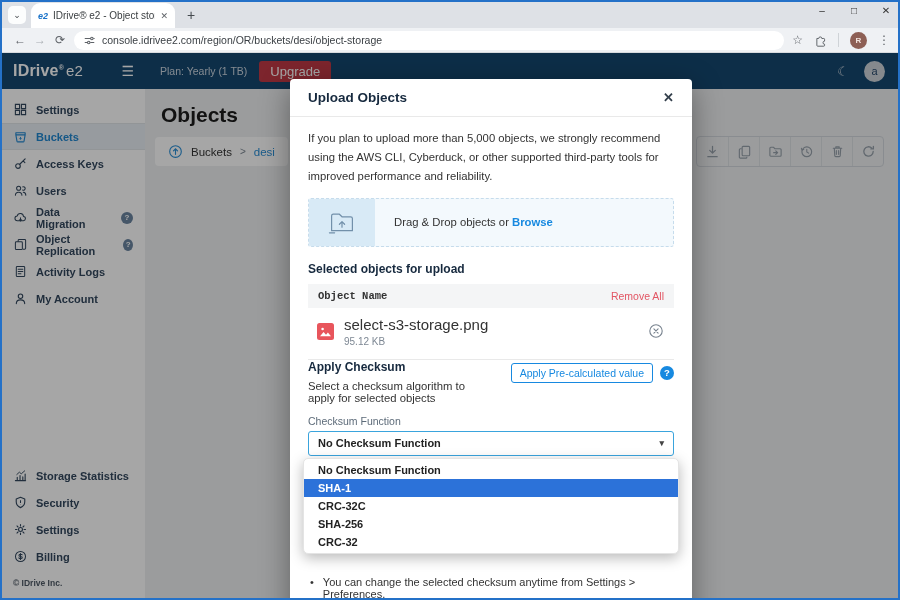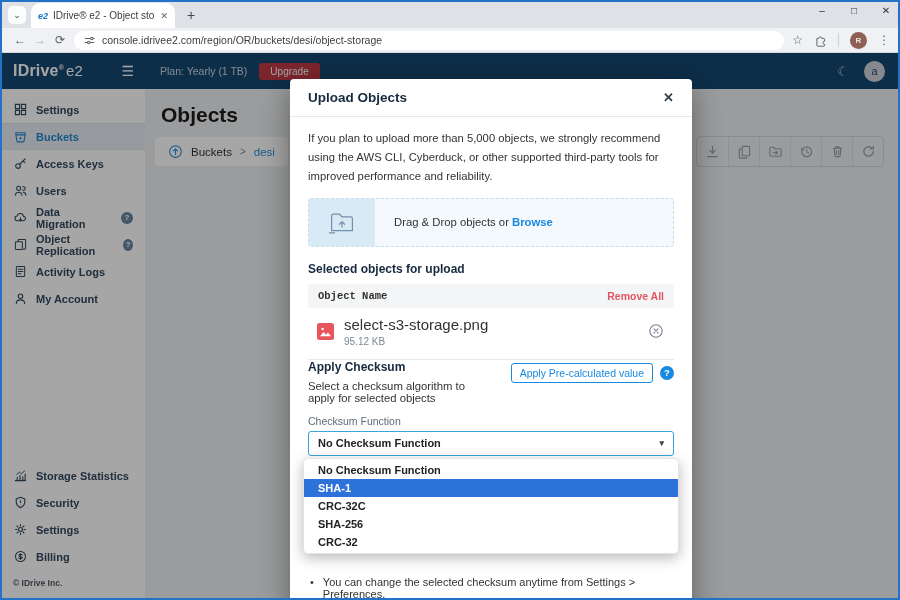--- a/index.html
+++ b/index.html
@@ -35,21 +35,21 @@
   .dots { font-size:12px; color:#5f6368; }
   
   .app { position:relative; height:545px; background:#eef0f2; overflow:hidden; }
   .topnav { height:36px; background:#14476f; display:flex; align-items:center; }
   .logo-zone { width:143px; display:flex; align-items:center; justify-content:space-between; padding:0 11px; }
   .logo { color:#fff; font-size:16px; font-weight:bold; letter-spacing:.2px; }
   .logo sup { font-size:7px; }
   .logo .e2 { font-weight:normal; font-size:15px; margin-left:2px; }
   .burger { color:#fff; font-size:14px; }
   .plan { color:#ccd6e0; font-size:10.5px; margin-left:15px; }
-  .upgrade { background:#c13a46; color:#fff; font-size:10px; padding:3px 11px; border-radius:3px; margin-left:12px; border:0; font-family:inherit; }
+  .upgrade { background:#c13a46; color:#fff; font-size:13px; padding:3px 11px; border-radius:3px; margin-left:12px; border:0; font-family:inherit; }
   .nav-right { margin-left:auto; display:flex; align-items:center; gap:15px; padding-right:13px; }
   .moon { color:#c9d2da; font-size:13px; }
   .user-avatar { width:21px; height:21px; border-radius:50%; background:#ccd3d9; color:#27496b; font-size:11px;
     display:flex; align-items:center; justify-content:center; }
   .body-row { display:flex; height:509px; }
   .sidebar { width:143px; background:#fff; display:flex; flex-direction:column; padding-top:7px; }
   .side-item { height:27px; display:flex; align-items:center; padding:0 12px; gap:9px; font-size:11px; font-weight:bold; color:#33485e; }
   .side-item svg { flex:0 0 auto; }
   .side-item.active { background:#e9eef4; color:#2187d0; border-top:1px solid #e1e5e9; border-bottom:1px solid #e1e5e9; }
   .badge { margin-left:auto; width:12px; height:12px; border-radius:50%; background:#6b85a0; color:#fff; font-size:8px;
@@ -78,21 +78,21 @@
   .m-close { font-size:13px; color:#333f4b; font-weight:bold; cursor:default; }
   .m-body { flex:1; padding:12px 18px 0; position:relative; font-size:11.5px; color:#333; }
   .intro { line-height:1.7; font-size:11.3px; }
   .dropzone { margin-top:11px; height:49px; border:1px dashed #c6dcec; background:#f3f9fd; border-radius:3px; display:flex; align-items:center; overflow:hidden; }
   .dz-iconbox { width:66px; height:100%; background:#d8eaf6; display:flex; align-items:center; justify-content:center; }
   .dz-text { margin-left:19px; font-size:11.3px; color:#333; }
   .browse { color:#1789e0; font-weight:bold; }
   .sec-head { font-size:12px; font-weight:bold; color:#16293e; margin-top:15px; }
   .tbl-head { margin-top:8px; height:24px; background:#f4f5f6; display:flex; align-items:center; padding:0 10px; font-size:10.5px; }
   .col-name { font-weight:bold; color:#333; flex:1;font-family:Liberation Mono, monospace; }
-  .remove-all { color:#e25563;font-weight:bold; }
+  .remove-all { color:#e25563; }
   .file-row { display:flex; align-items:center; padding:8px 10px 9px 9px; gap:10px; }
   .file-meta { flex:1; }
   .file-name { font-size:15px; color:#333; }
   .file-size { font-size:10px; color:#7e8894; margin-top:3px; }
   .hr { border-top:1px solid #e9e9e9; margin-top:3px; }
   .checksum-row { display:flex; margin-top:0; align-items:flex-start; }
   .cs-left { flex:1; }
   .cs-sub { margin-top:6px; font-size:11.3px; }
   .cs-right { display:flex; align-items:center; gap:7px; padding-top:3px;padding-left:16px; }
   .precalc { border:1px solid #1789e0; color:#1789e0; background:#fff; font-size:10.5px; padding:3px 8px; border-radius:3px;

